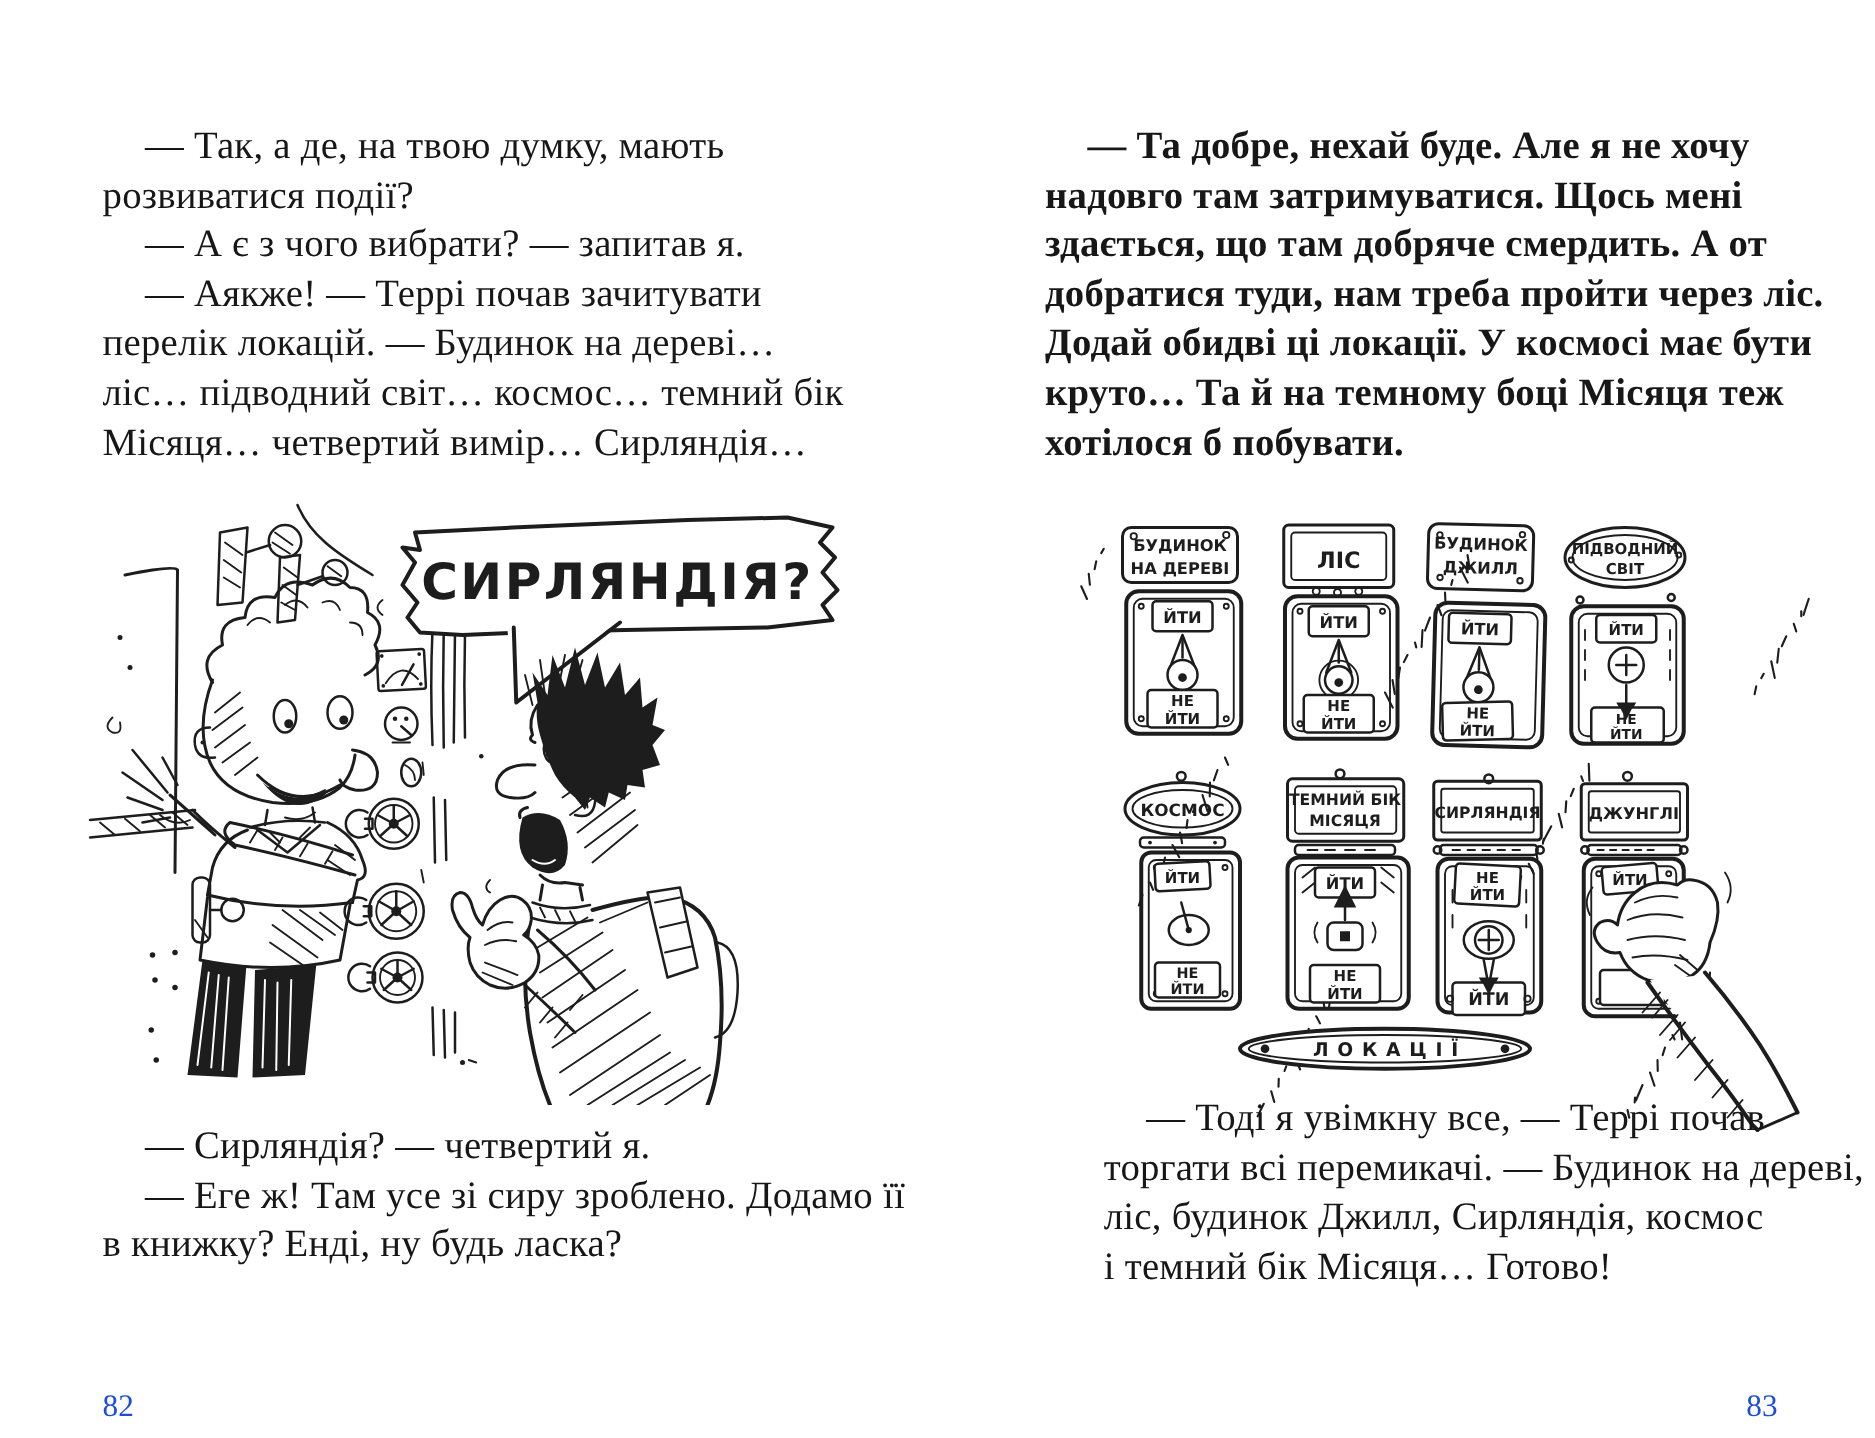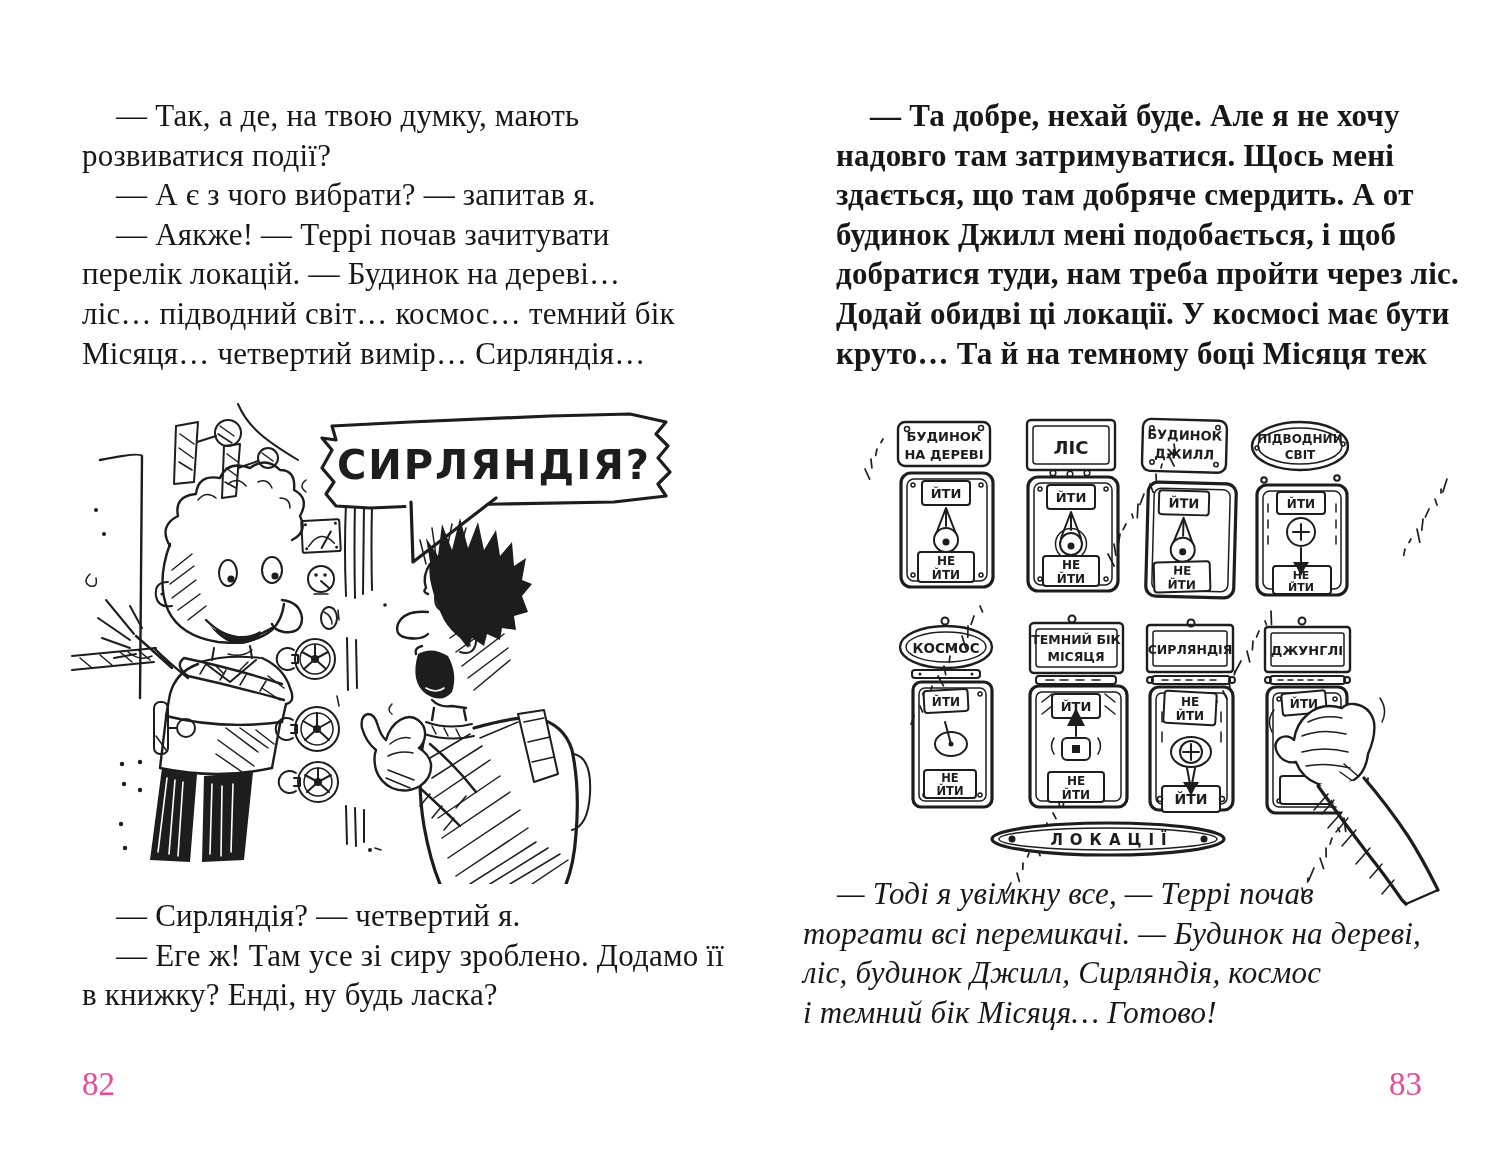--- a/index.html
+++ b/index.html
@@ -2,27 +2,27 @@
 <html><head>
 <meta charset="utf-8">
 <style>
   html,body{margin:0;padding:0;}
   body{
     width:1500px;height:1150px;position:relative;background:#ffffff;overflow:hidden;
     font-family:"Liberation Serif","DejaVu Serif",serif;color:#171717;
   }
   .tb{position:absolute;font-size:31px;line-height:39.6px;letter-spacing:.2px;white-space:nowrap;}
   .tb .line.indent{padding-left:34px;}
-  .pagenum{position:absolute;font-size:33px;color:#ec4899;}
+  .pagenum{position:absolute;font-size:25px;color:#1d4ed8;margin-top:46px;}
   #pn-left{left:82px;top:1066px;}
   #pn-right{right:78px;top:1066px;}
   #tb-left-top{left:82px;top:96px;}
   #tb-left-bottom{left:82px;top:896px;}
   #tb-right-top{left:836px;top:96px;font-weight:bold;}
-  #tb-right-bottom{left:803px;top:874px;font-style:italic;}
+  #tb-right-bottom{left:883px;top:874px;}
   svg{position:absolute;}
   #illu-left{left:70px;top:398px;}
   #illu-right{left:850px;top:392px;}
   
   .s {stroke:#1d1d1d;fill:none;stroke-width:2.4;stroke-linecap:round;stroke-linejoin:round;}
   .s3{stroke:#1d1d1d;fill:none;stroke-width:3.2;stroke-linecap:round;stroke-linejoin:round;}
   .s2{stroke:#1d1d1d;fill:none;stroke-width:2;stroke-linecap:round;stroke-linejoin:round;}
   .t {stroke:#1d1d1d;fill:none;stroke-width:1.5;stroke-linecap:round;stroke-linejoin:round;}
   .f {fill:#1d1d1d;stroke:none;}
   .w {fill:#ffffff;}
@@ -212,24 +212,24 @@
     </div>
   <div class="pagenum" id="pn-left">82</div>
 </section>
 
 <section>
 
   <div class="tb" id="tb-right-top">
       <div class="line indent">— Та добре, нехай буде. Але я не хочу</div>
       <div class="line">надовго там затримуватися. Щось мені</div>
       <div class="line">здається, що там добряче смердить. А от</div>
-      <div class="line">будинок Джилл мені подобається, і щоб</div>
       <div class="line">добратися туди, нам треба пройти через ліс.</div>
       <div class="line">Додай обидві ці локації. У космосі має бути</div>
       <div class="line">круто… Та й на темному боці Місяця теж</div>
+      <div class="line">хотілося б побувати.</div>
     </div>
 
   <svg id="illu-right" width="614" height="545" viewBox="0 0 614 545" xmlns="http://www.w3.org/2000/svg">
 
     <g>
         <line x1="33" y1="47" x2="31.0" y2="50.5" stroke="#1d1d1d" stroke-width="1.7" stroke-linecap="round"></line>
         <line x1="130" y1="214" x2="132.5" y2="219.9" stroke="#1d1d1d" stroke-width="1.7" stroke-linecap="round"></line>
         <line x1="227" y1="381" x2="229.4" y2="389.5" stroke="#1d1d1d" stroke-width="1.7" stroke-linecap="round"></line>
         <line x1="324" y1="52" x2="325.8" y2="63.1" stroke="#1d1d1d" stroke-width="1.7" stroke-linecap="round"></line>
         <line x1="421" y1="219" x2="421.5" y2="232.6" stroke="#1d1d1d" stroke-width="1.7" stroke-linecap="round"></line>

